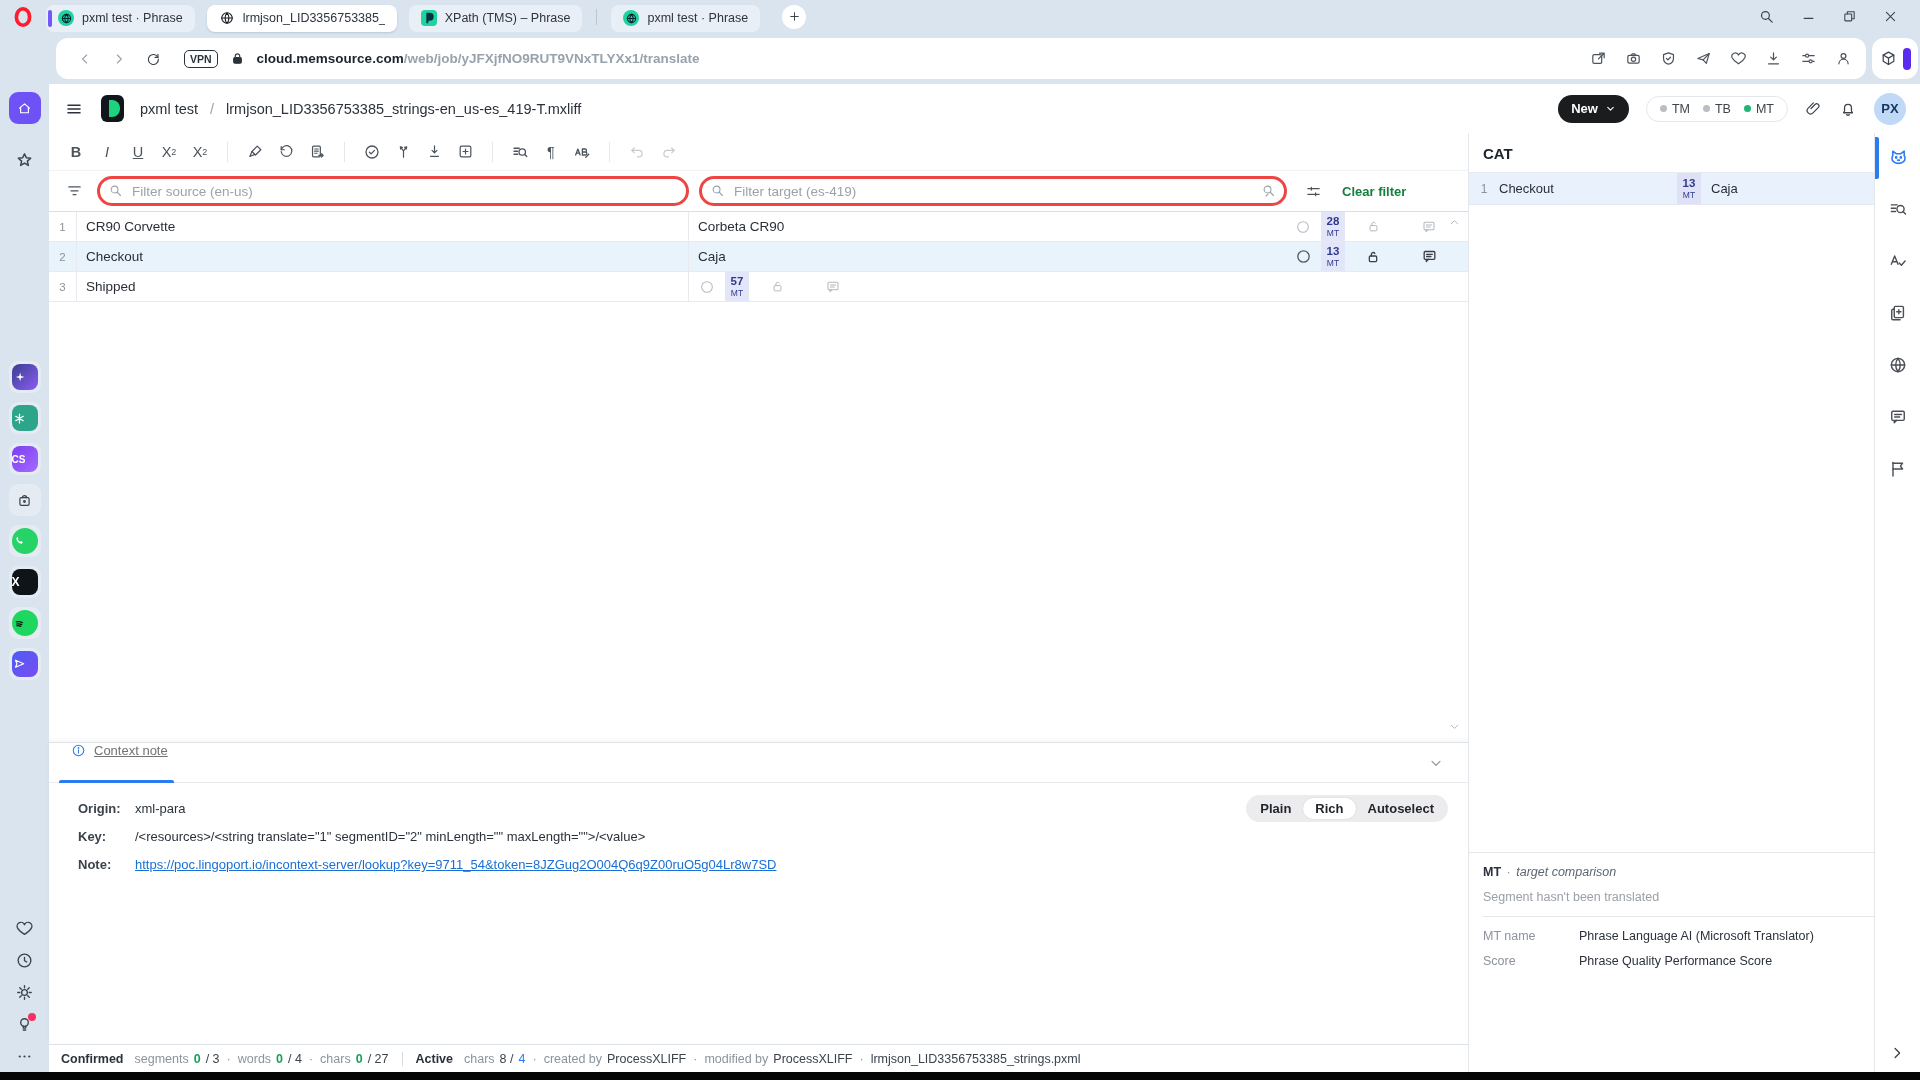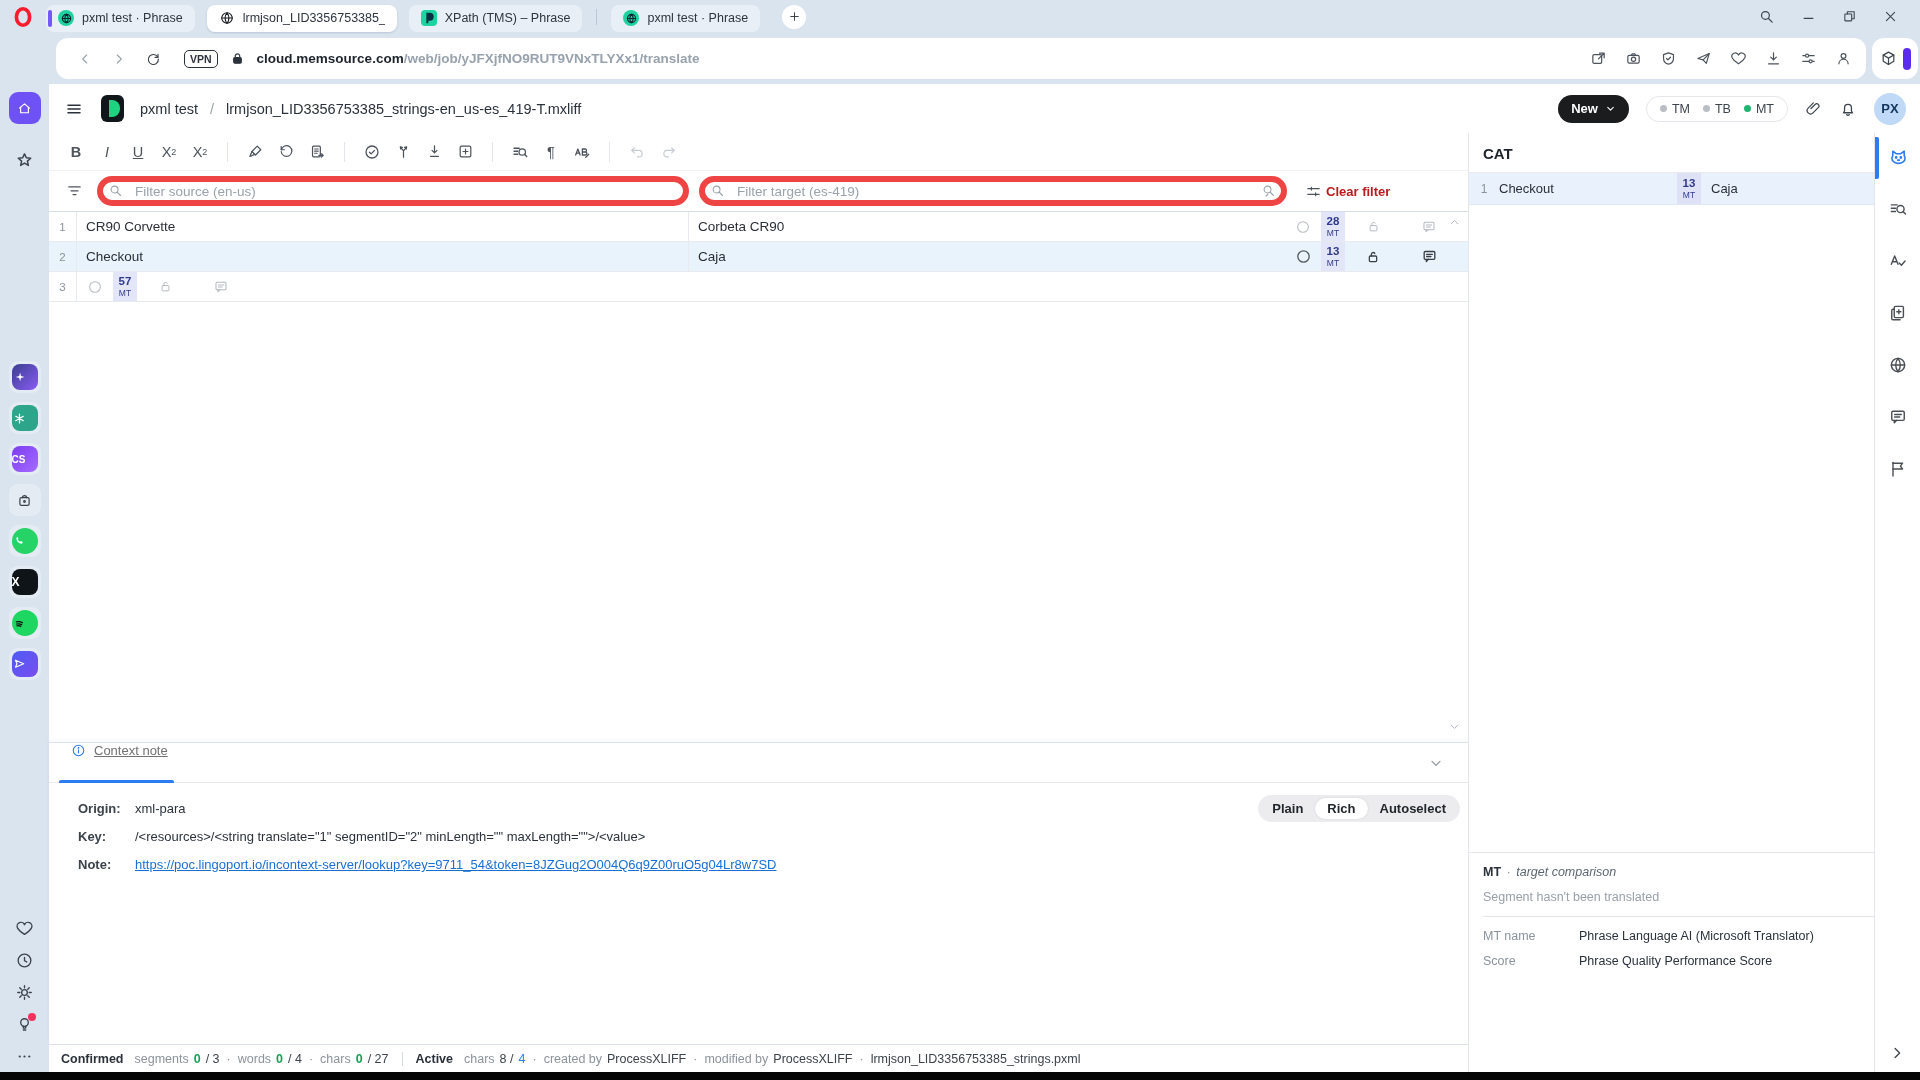--- a/index.html
+++ b/index.html
@@ -69,28 +69,28 @@
   .toolbar { position:absolute; left:0; top:49px; width:1419px; height:38px; display:flex; align-items:center; padding-left:16px; gap:9px; color:#4c535b; border-bottom:1px solid #f0f2f5; }
   .tbtn { width:22px; height:24px; display:flex; align-items:center; justify-content:center; font-size:14.5px; cursor:pointer; }
   .tbtn.dis { color:#c6cbd1; cursor:default; }
   .tdiv { width:1px; height:20px; background:#e3e6ea; margin:0 7px; }
   .tb-b { font-weight:bold; } .tb-i { font-style:italic; } .tb-u { text-decoration:underline; }
   .tb-x sub,.tb-x sup { font-size:9px; }
 
   .filterrow { position:absolute; left:0; top:87px; width:1419px; height:41px; display:flex; align-items:center; border-bottom:1px solid #d8dee5; }
   .funnel { color:#4c535b; margin:0 14px 0 17px; cursor:pointer; }
   .f-input { position:relative; height:30px; }
-  .f-input input { width:100%; height:30px; border:6px solid #ef4444; border-radius:15px; padding:0 34px 0 32px; font-size:13.5px; color:#2b323b; outline:none; font-family:"Liberation Sans",sans-serif; }
+  .f-input input { width:100%; height:30px; border:3px solid #ef4444; border-radius:15px; padding:0 34px 0 32px; font-size:13.5px; color:#2b323b; outline:none; font-family:"Liberation Sans",sans-serif; }
   .f-input input::placeholder { color:#9aa2ab; }
   .f-ic { position:absolute; left:11px; top:7px; color:#9aa2ab; }
   .f-ic.right { left:auto; right:11px; cursor:pointer; }
   .src-f { width:592px; margin-right:10px; }
   .tgt-f { width:588px; }
   .f-sliders { color:#4c535b; margin-left:18px; cursor:pointer; }
-  .clear-filter { font-size:13px; font-weight:600; color:#b91c1c; margin-left:4px; cursor:pointer; }
+  .clear-filter { font-size:13px; font-weight:600; color:#15803d; margin-left:20px; cursor:pointer; }
 
   .grid { position:absolute; left:0; top:128px; width:1419px; }
   .seg-row { display:flex; height:30px; border-bottom:1px solid #e7eaee; align-items:stretch; font-size:13.5px; color:#2a2f36; cursor:pointer; }
   .seg-row.sel { background:#e9f3fc; }
   .c-num { width:28px; display:flex; align-items:center; justify-content:center; font-size:11.5px; color:#8a929b; border-right:1px solid #e7eaee; }
   .c-src { width:612px; display:flex; align-items:center; padding-left:9px; border-right:1px solid #e7eaee; }
   .c-tgt { width:596px; display:flex; align-items:center; padding-left:9px; }
   .c-st { width:36px; display:flex; align-items:center; justify-content:center; color:#b4bac1; }
   .sel .c-st { color:#555b62; }
   .c-score { width:24px; background:#e3e5f9; display:flex; flex-direction:column; align-items:center; justify-content:center; line-height:1; color:#303a8c; }
@@ -103,21 +103,21 @@
   .ctx { position:absolute; left:0; top:658px; width:1419px; height:302px; border-top:1px solid #dfe3e8; box-shadow:0 -2px 4px rgba(60,70,90,.05); }
   .ctx-tabs { height:40px; display:flex; align-items:center; border-bottom:1px solid #e8eaee; position:relative; }
   .ctx-tab { display:flex; gap:8px; font-size:13px; color:#737373; padding:0 16px 0 22px; height:40px; position:relative; cursor:pointer;text-decoration:underline; }
   .ctx-tab::after { content:""; position:absolute; left:10px; right:10px; bottom:0; height:3px; background:#2b7cf0; border-radius:2px 2px 0 0; }
   .ctx-collapse { position:absolute; right:24px; top:12px; color:#8a929b; cursor:pointer; }
   .ctx-body { position:relative; padding:18px 0 0 29px; font-size:13px; }
   .ctx-row { display:flex; margin-bottom:13px; }
   .ctx-label { width:57px; color:#3c434b; font-weight:600; }
   .ctx-val { color:#2b323b; }
   .ctx-link { color:#1a6fd4; text-decoration:underline; cursor:pointer; }
-  .mode-toggle { position:absolute; right:8px; top:12px; height:27px; background:#ececee; border-radius:14px; display:flex; align-items:center; padding:2px; font-size:13px; font-weight:600; color:#23272c; }
+  .mode-toggle { position:absolute; right:20px; top:12px; height:27px; background:#ececee; border-radius:14px; display:flex; align-items:center; padding:2px; font-size:13px; font-weight:600; color:#23272c; }
   .mseg { padding:3px 12px; border-radius:12px; cursor:pointer; }
   .mseg.on { background:#fff; box-shadow:0 0 2px rgba(0,0,0,.12); }
 
   
   .statusbar { position:absolute; left:0; top:960px; width:1419px; height:28px; border-top:1px solid #dde2e8; display:flex; align-items:center; font-size:12.5px; color:#3c434b; padding-left:12px; gap:5px; white-space:nowrap; }
   .stat-strong { font-weight:600; color:#2b323b; }
   .stat-dim { color:#8b939c; }
   .stat-green { color:#18a058; font-weight:600; }
   .stat-blue { color:#2b7cf0; }
   .stat-sep { width:1px; height:14px; background:#d4dae0; margin:0 8px; }
@@ -646,20 +646,21 @@
       <span class="c-cmt">
           <svg width="17" height="17" viewBox="0 0 24 24" class="ic" style="stroke-width:1.9">
             <rect x="4.5" y="5" width="15" height="11" rx="1.5"></rect>
             <path d="M8 9h8M8 12h6"></path>
             <path d="M7.5 16v3l3-3"></path>
           </svg>
         </span>
     </div>
     <div class="seg-row">
       <span class="c-num">3</span>
+      <span class="c-src">Shipped</span>
       <span class="c-st">
           <svg width="16" height="16" viewBox="0 0 24 24" class="ic" style="stroke-width:1.6">
             <circle cx="12" cy="12" r="8"></circle>
           </svg>
         </span>
       <span class="c-score">
           <b>57</b>
           <span>MT</span>
         </span>
       <span class="c-lock">

